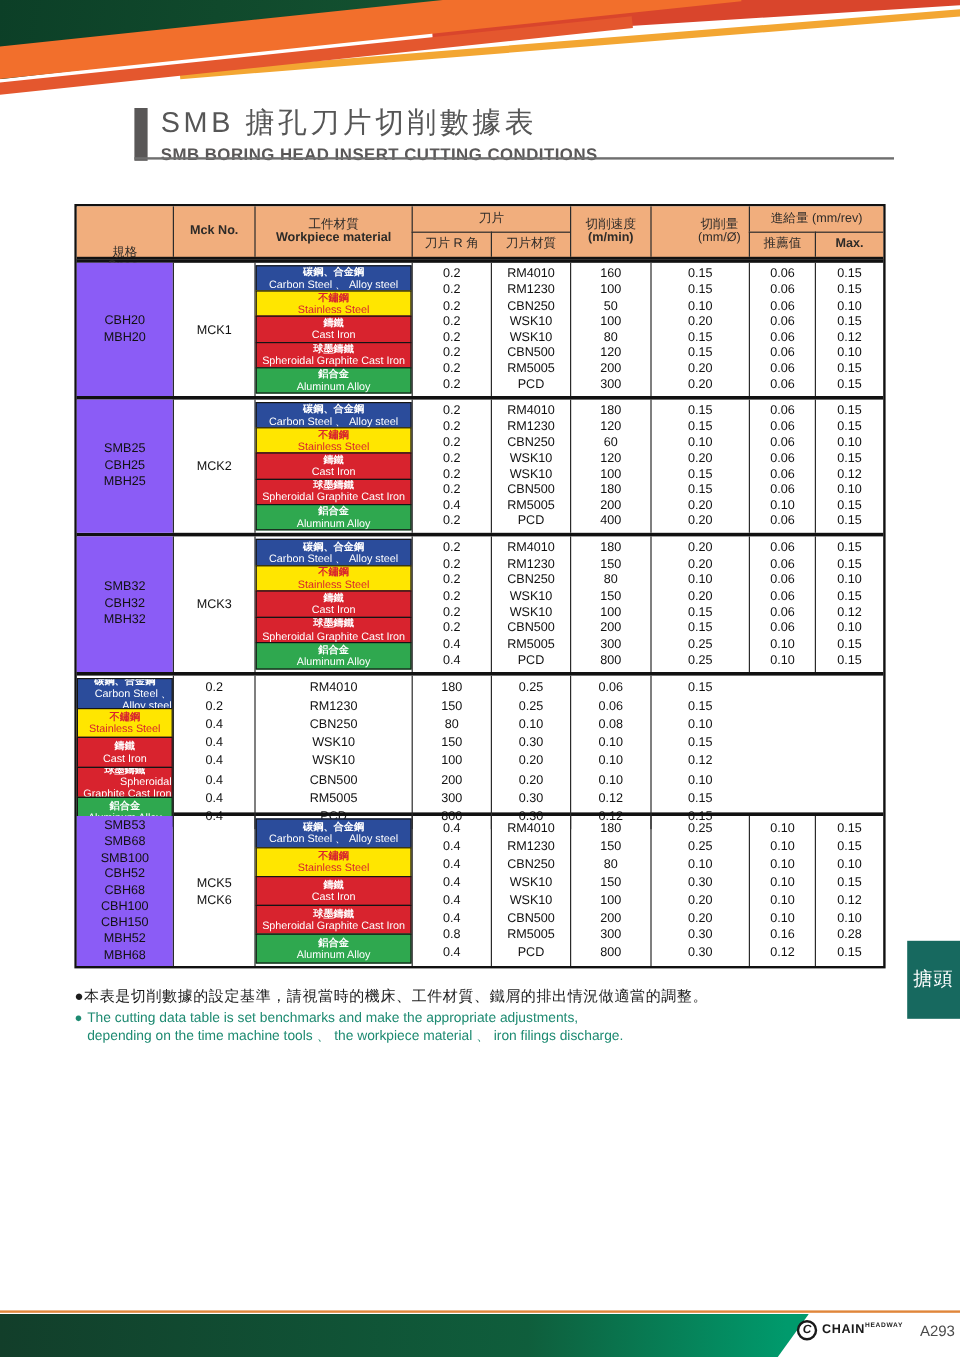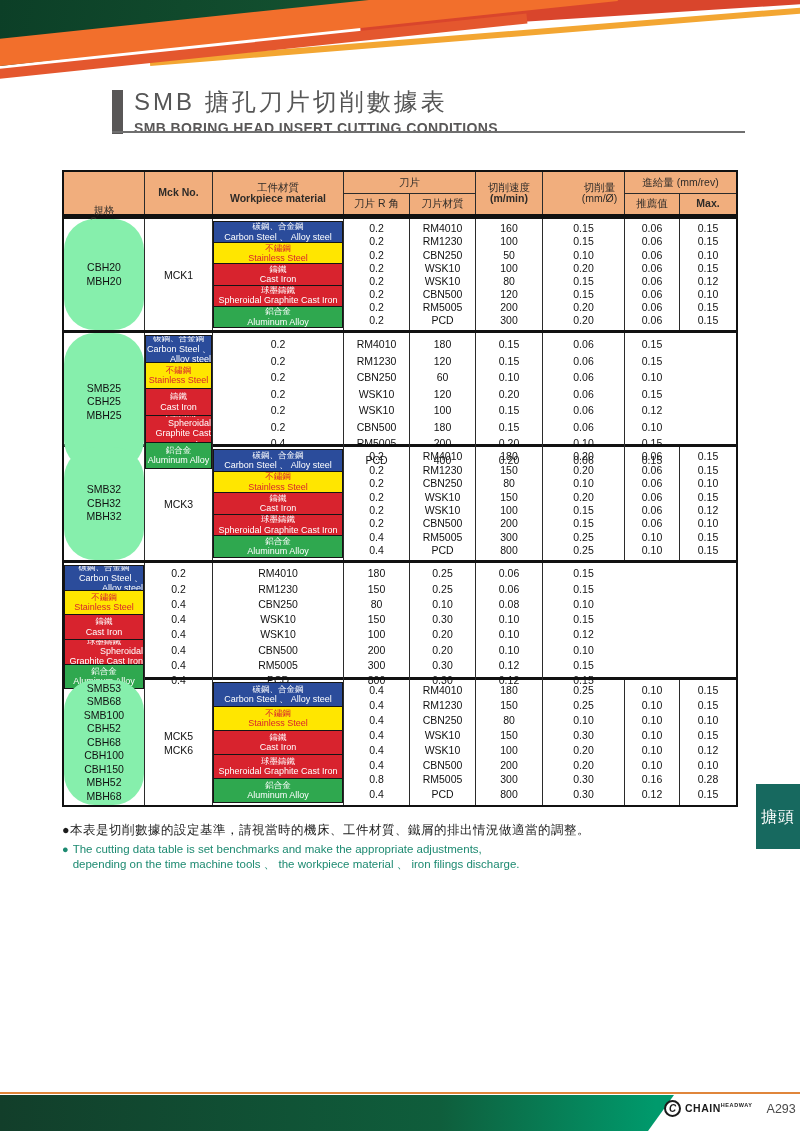--- a/index.html
+++ b/index.html
@@ -45,29 +45,29 @@
   .h-grade { grid-column:5; grid-row:2; border-top:1px solid var(--line); }
   .h-rec   { grid-column:8; grid-row:2; border-top:1px solid var(--line); }
   .h-max   { grid-column:9; grid-row:2; border-top:1px solid var(--line); }
   .hb { font-weight:bold; }
 
   .block { display:grid; grid-template-columns:var(--cols); border-top:3px solid #111; }
   .block:first-of-type { border-top:none; }
   .b1,.b2 { height:114px; } .b3 { height:116px; } .b4 { height:117px; } .b5 { height:128px; }
   .c { border-left:1px solid var(--line); min-width:0; }
   .c:first-child { border-left:none; }
-  .spec { background:#86efac; display:flex; align-items:center; justify-content:center;
-    text-align:center; white-space:pre-line; font-size:10.5px; line-height:13.5px; color:#111;border-radius:31px; }
+  .spec { background:#8b5cf6; display:flex; align-items:center; justify-content:center;
+    text-align:center; white-space:pre-line; font-size:10.5px; line-height:13.5px; color:#111; }
   .mck { display:flex; align-items:center; justify-content:center; text-align:center;
     white-space:pre-line; font-size:10.5px; line-height:14px; color:#111; }
   .mats { display:flex; flex-direction:column; padding:2px 0; }
   .mat { flex:1; border:1px solid #151515; margin-top:-1px; display:flex; flex-direction:column;
     align-items:center; justify-content:center; text-align:center; line-height:1.12; overflow:hidden; }
   .mat:first-child { margin-top:0; }
-  .mzh { font-size:8.5px; } .men { font-size:9px;text-align:right; }
+  .mzh { font-size:8.5px;font-weight:bold; } .men { font-size:9px;text-align:right; }
   .nums { display:flex; flex-direction:column; justify-content:space-around; text-align:center;
     padding:3px 0; }
   .num { font-size:10.5px; color:#111; line-height:1; }
 
   
   .note-zh { position:absolute; left:62px; top:822px; width:660px; font-size:12.5px; color:#1c1c1c; letter-spacing:0.5px; }
   .note-en { position:absolute; left:62px; top:842px; width:660px; display:flex; color:#1d8a71; }
   .note-en .bullet { font-size:11px; margin-right:4px; line-height:15px; }
   .note-en .txt { font-size:11.5px; line-height:15px; white-space:pre-line; }
 
@@ -221,20 +221,21 @@
           <div class="num">0.10</div>
           <div class="num">0.15</div>
           <div class="num">0.15</div>
         </div>
     </div>
 
     <div class="block b2">
       <div class="c spec">SMB25
 CBH25
 MBH25</div>
+      <div class="c mck">MCK2</div>
       <div class="c mats">
           <div class="mat" style="background: rgb(43, 76, 155); color: rgb(255, 255, 255);">
             <div class="mzh">碳鋼、合金鋼</div>
             <div class="men">Carbon Steel 、 Alloy steel</div>
           </div>
           <div class="mat" style="background: rgb(255, 230, 0); color: rgb(216, 35, 46);">
             <div class="mzh">不鏽鋼</div>
             <div class="men">Stainless Steel</div>
           </div>
           <div class="mat" style="background: rgb(216, 35, 46); color: rgb(255, 255, 255);">

